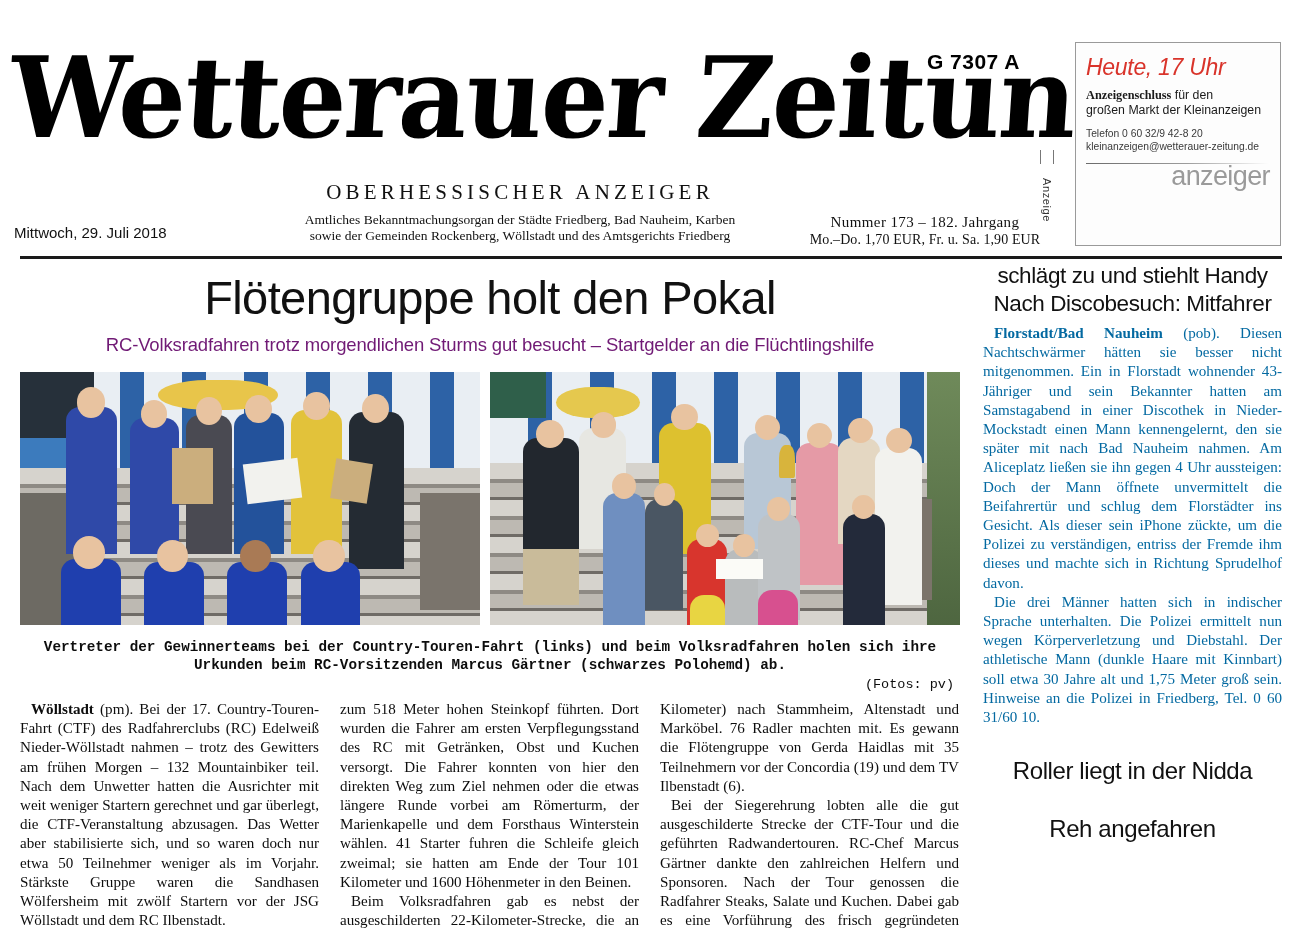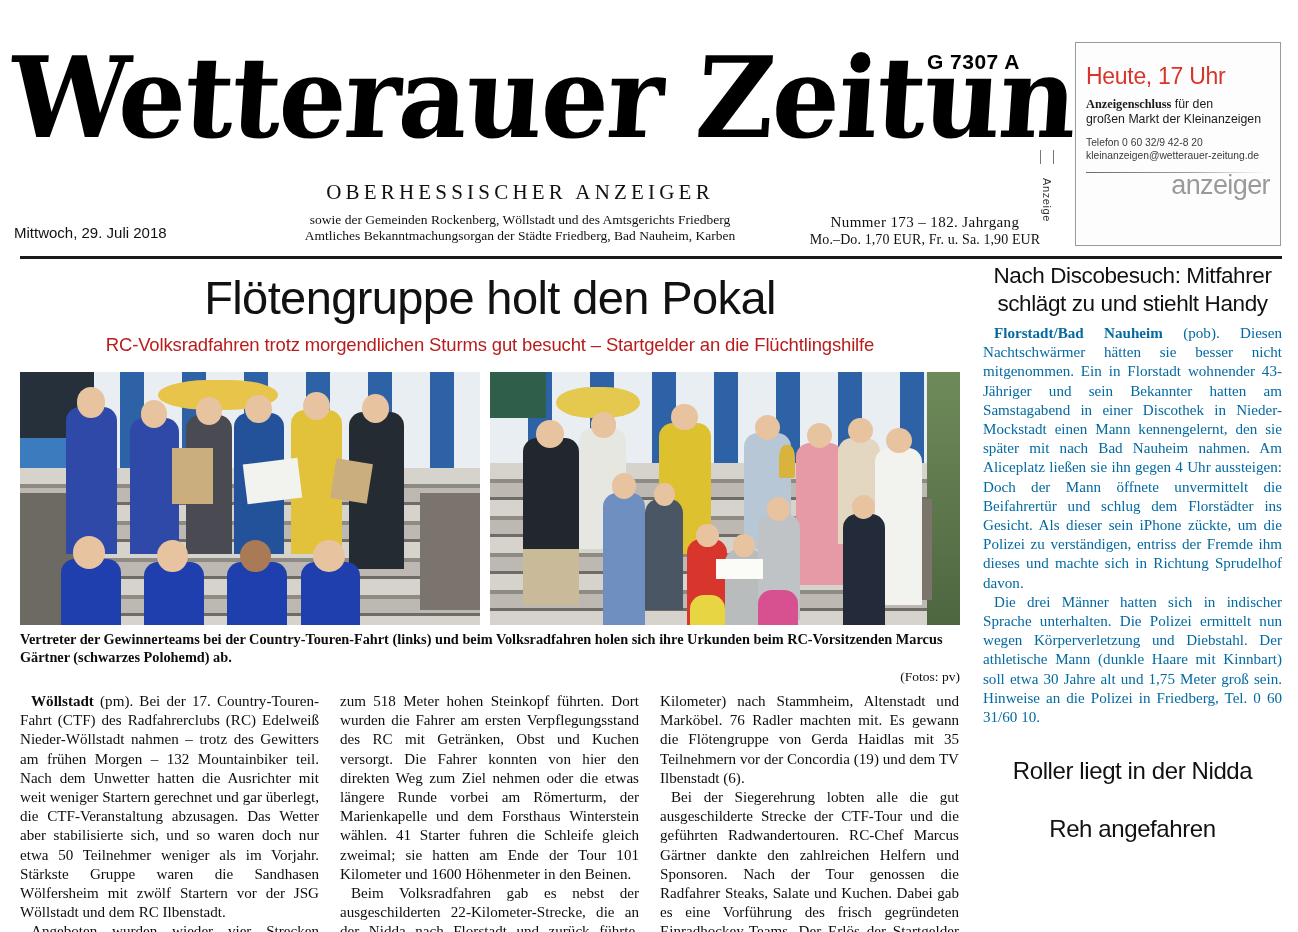--- a/index.html
+++ b/index.html
@@ -84,21 +84,21 @@
   #adbox {
     position:absolute; left:1075px; top:42px;
     width:206px; height:204px;
     border:1px solid #9a9a9a;
     background:#fdfdfd;
     padding:7px 10px 0 10px;
     font-family:"Liberation Sans", sans-serif;
   }
   .ad-head {
     font-size:23px; color:#d9342b; line-height:26px;
-    letter-spacing:-0.3px; margin-top:13px;
+    letter-spacing:-0.3px; margin-top:4px;font-style:italic;
   }
   .ad-line1 { font-size:12.3px; color:#1a1a1a; margin-top:8px; line-height:15px; }
   .ad-line1 b { font-weight:bold;font-family:Liberation Serif, serif; }
   .ad-tel { font-size:10.3px; color:#3a3a3a; margin-top:9px; line-height:13px; }
   .ad-rule {
     margin-top:10px; height:1px;
     background:linear-gradient(to right,#6b6b6b 0%,#9d9d9d 55%,#ffffff 100%);
   }
   .ad-priv {
     font-size:27px; color:#d9342b; line-height:28px;
@@ -125,37 +125,37 @@
 
   .main-headline {
     font-family:"Liberation Sans", sans-serif;
     font-size:47px; line-height:56px;
     text-align:center; color:#111;
     letter-spacing:-0.6px;
     margin-top:8px;
   }
   .main-subhead {
     font-family:"Liberation Sans", sans-serif;
-    font-size:18.5px; text-align:center; color:#b91c1c;
+    font-size:18.5px; text-align:center; color:#701a75;
     margin-top:8px; letter-spacing:-0.15px;
   }
 
   .photo-row { display:flex; gap:10px; margin-top:16px; }
   .photo { height:253px; position:relative; overflow:hidden; background:#b9c3cb; }
   .photo.left { width:460px; }
   .photo.right { width:470px; }
 
   .caption {
-    font-family:Liberation Serif, serif;
+    font-family:Liberation Mono, monospace;
     font-size:14.3px; line-height:17.5px;
     font-weight:bold; color:#0d0d0d;
-    margin-top:6px; position:relative;
+    margin-top:14px; position:relative;text-align:center;
   }
   .caption .credit {
-    position:absolute; right:0; bottom:-19px;
+    position:absolute; right:6px; bottom:-19px;
     font-weight:normal; font-size:13.5px;
   }
 
   .main-cols {
     margin-top:26px;
     display:flex; gap:21px;
   }
   .main-col { width:299px; }
 
   .bodytext {
@@ -209,22 +209,22 @@
 
 <div id="masthead">
 
   <div class="mast-title">Wetterauer Zeitung</div>
 
   <div class="mast-code">G 7307 A</div>
 
   <div class="mast-sub1">OBERHESSISCHER ANZEIGER</div>
 
   <div class="mast-sub2">
+    <div>Amtliches Bekanntmachungsorgan der Städte Friedberg, Bad Nauheim, Karben</div>
     <div>sowie der Gemeinden Rockenberg, Wöllstadt und des Amtsgerichts Friedberg</div>
-    <div>Amtliches Bekanntmachungsorgan der Städte Friedberg, Bad Nauheim, Karben</div>
   </div>
 
   <div class="mast-date">Mittwoch, 29. Juli 2018</div>
 
   <div class="mast-issue">
     <div>Nummer  173  –  182. Jahrgang</div>
     <div class="price">Mo.–Do. 1,70 EUR, Fr. u. Sa. 1,90 EUR</div>
   </div>
 
   <div class="anzeige-vert">Anzeige</div>
@@ -363,22 +363,22 @@
           <p>Bei der Siegerehrung lobten alle die gut ausgeschilderte Strecke der CTF-Tour und die geführten Radwandertouren. RC-Chef Marcus Gärtner dankte den zahlreichen Helfern und Sponsoren. Nach der Tour genossen die Radfahrer Steaks, Salate und Kuchen. Dabei gab es eine Vorführung des frisch gegründeten Einradhockey-Teams. Der Erlös der Startgelder ging in diesem Jahr an die Flüchtlingshilfe Wöllstadt.</p>
         </div>
       </div>
     </div>
   </div>
 
   <div id="sidebar">
 
     <div>
       <div class="side-head">
+        <div>schlägt zu und stiehlt Handy</div>
         <div>Nach Discobesuch: Mitfahrer</div>
-        <div>schlägt zu und stiehlt Handy</div>
       </div>
       <div class="side-body">
         <p><b>Florstadt/Bad Nauheim</b> (pob). Diesen Nachtschwärmer hätten sie besser nicht mitgenommen. Ein in Florstadt wohnender 43-Jähriger und sein Bekannter hatten am Samstagabend in einer Discothek in Nieder-Mockstadt einen Mann kennengelernt, den sie später mit nach Bad Nauheim nahmen. Am Aliceplatz ließen sie ihn gegen 4 Uhr aussteigen: Doch der Mann öffnete unvermittelt die Beifahrertür und schlug dem Florstädter ins Gesicht. Als dieser sein iPhone zückte, um die Polizei zu verständigen, entriss der Fremde ihm dieses und machte sich in Richtung Sprudelhof davon.</p>
         <p>Die drei Männer hatten sich in indischer Sprache unterhalten. Die Polizei ermittelt nun wegen Körperverletzung und Diebstahl. Der athletische Mann (dunkle Haare mit Kinnbart) soll etwa 30 Jahre alt und 1,75 Meter groß sein. Hinweise an die Polizei in Friedberg, Tel. 0 60 31/60 10.</p>
       </div>
     </div>
 
     <div class="side-gap-1"></div>
 
     <div>

